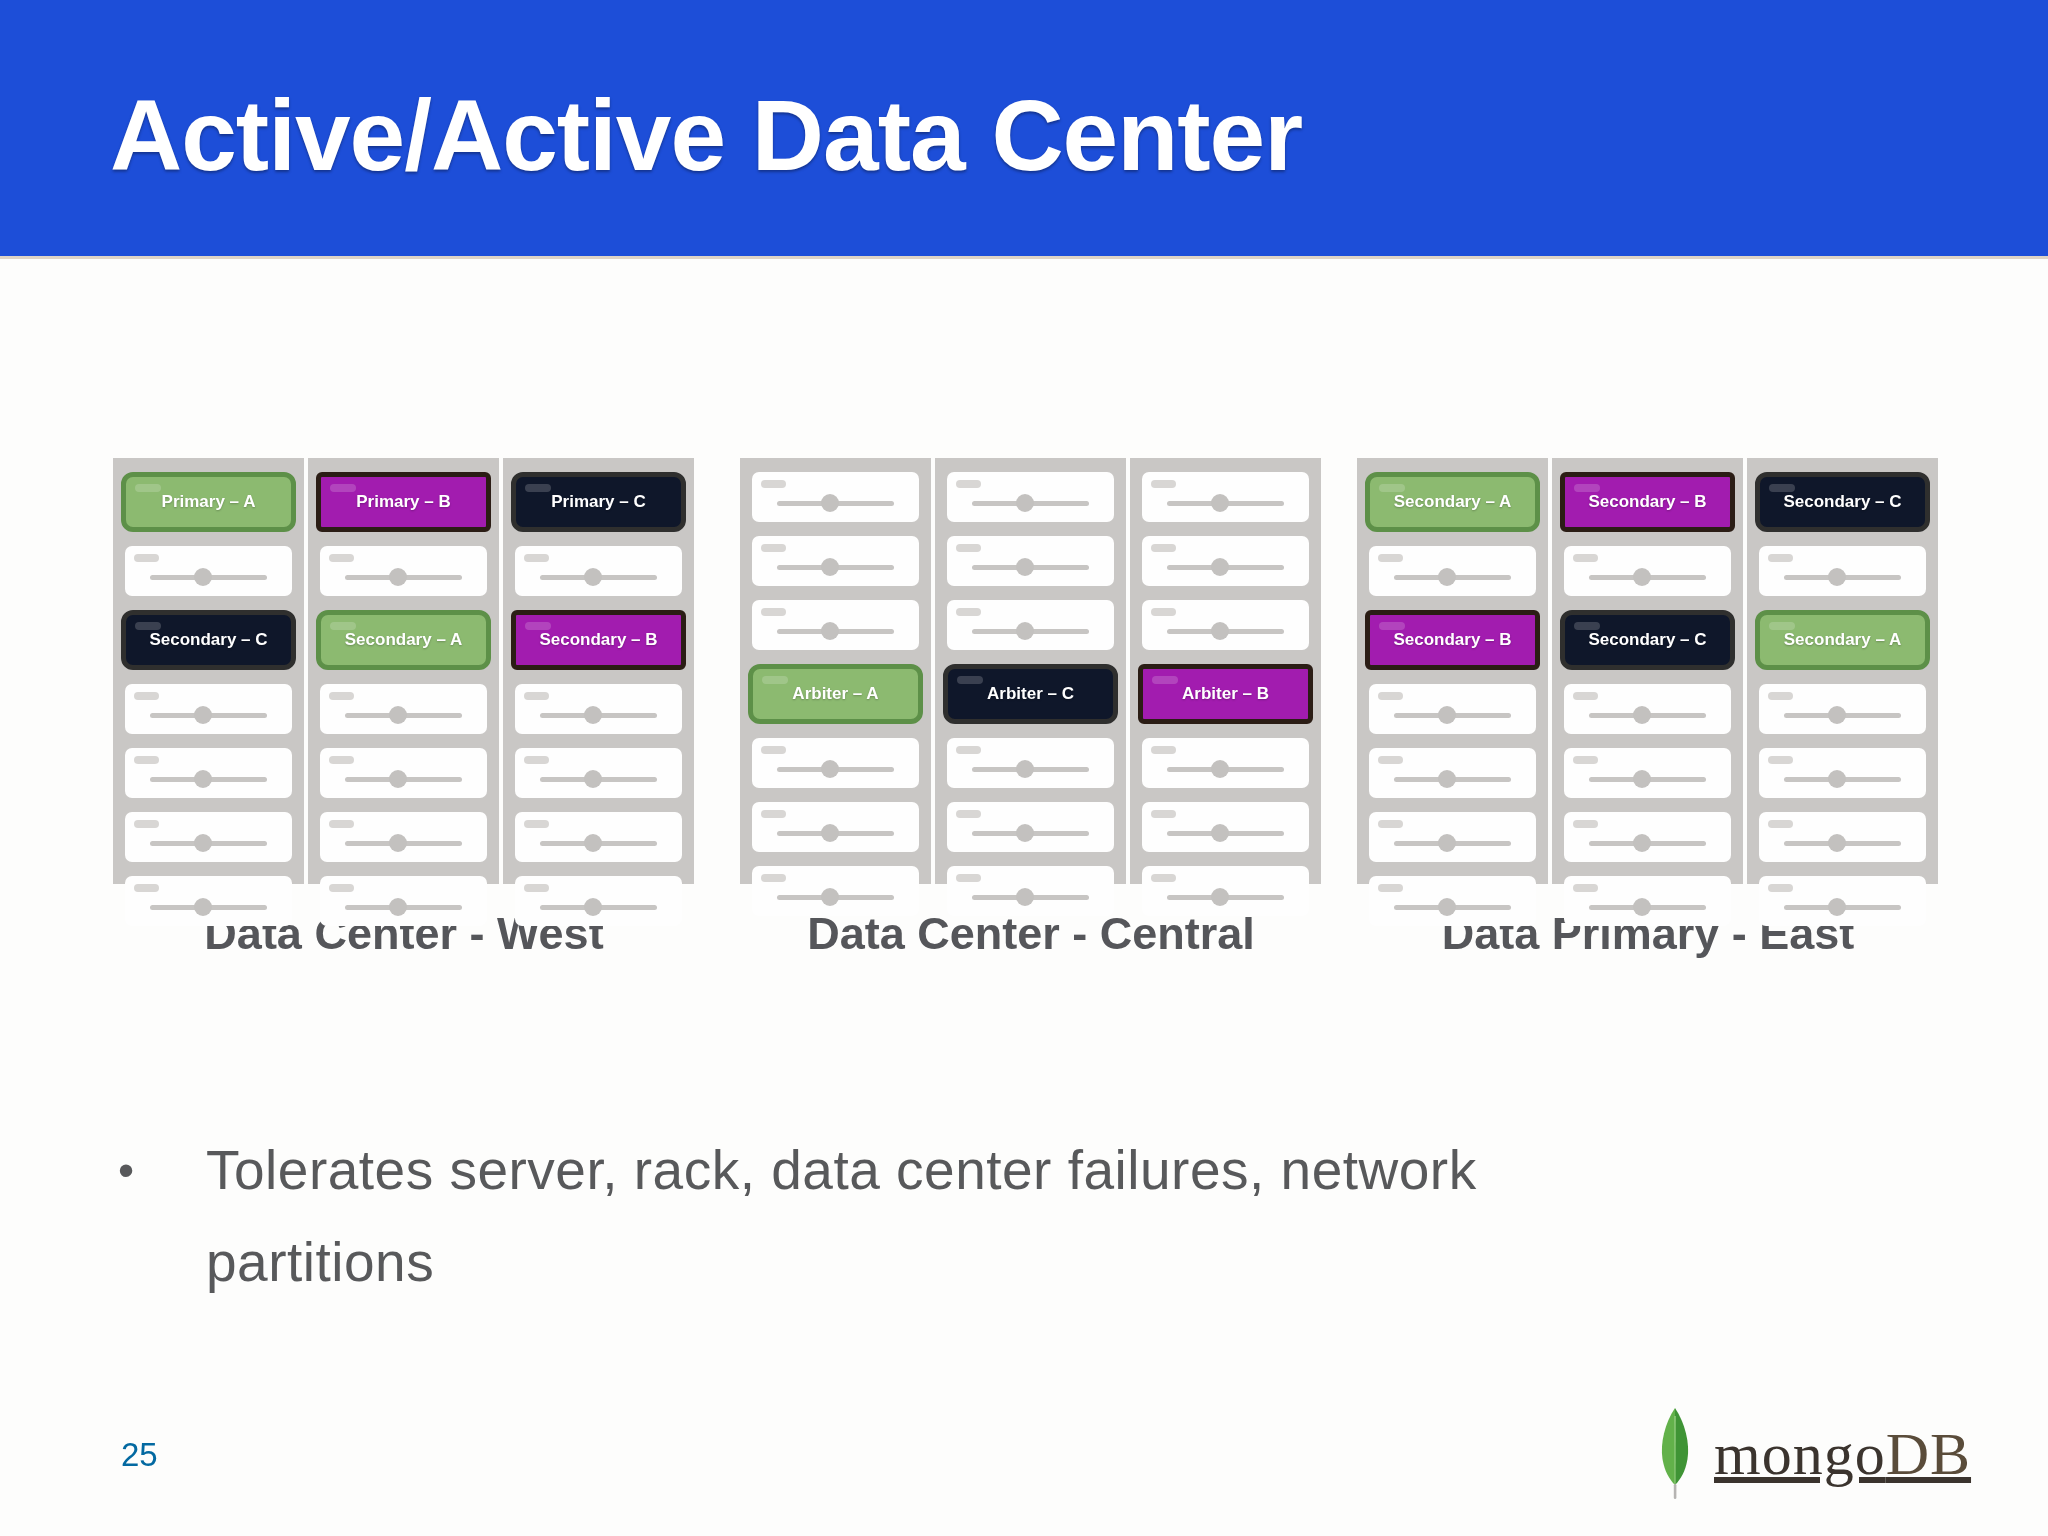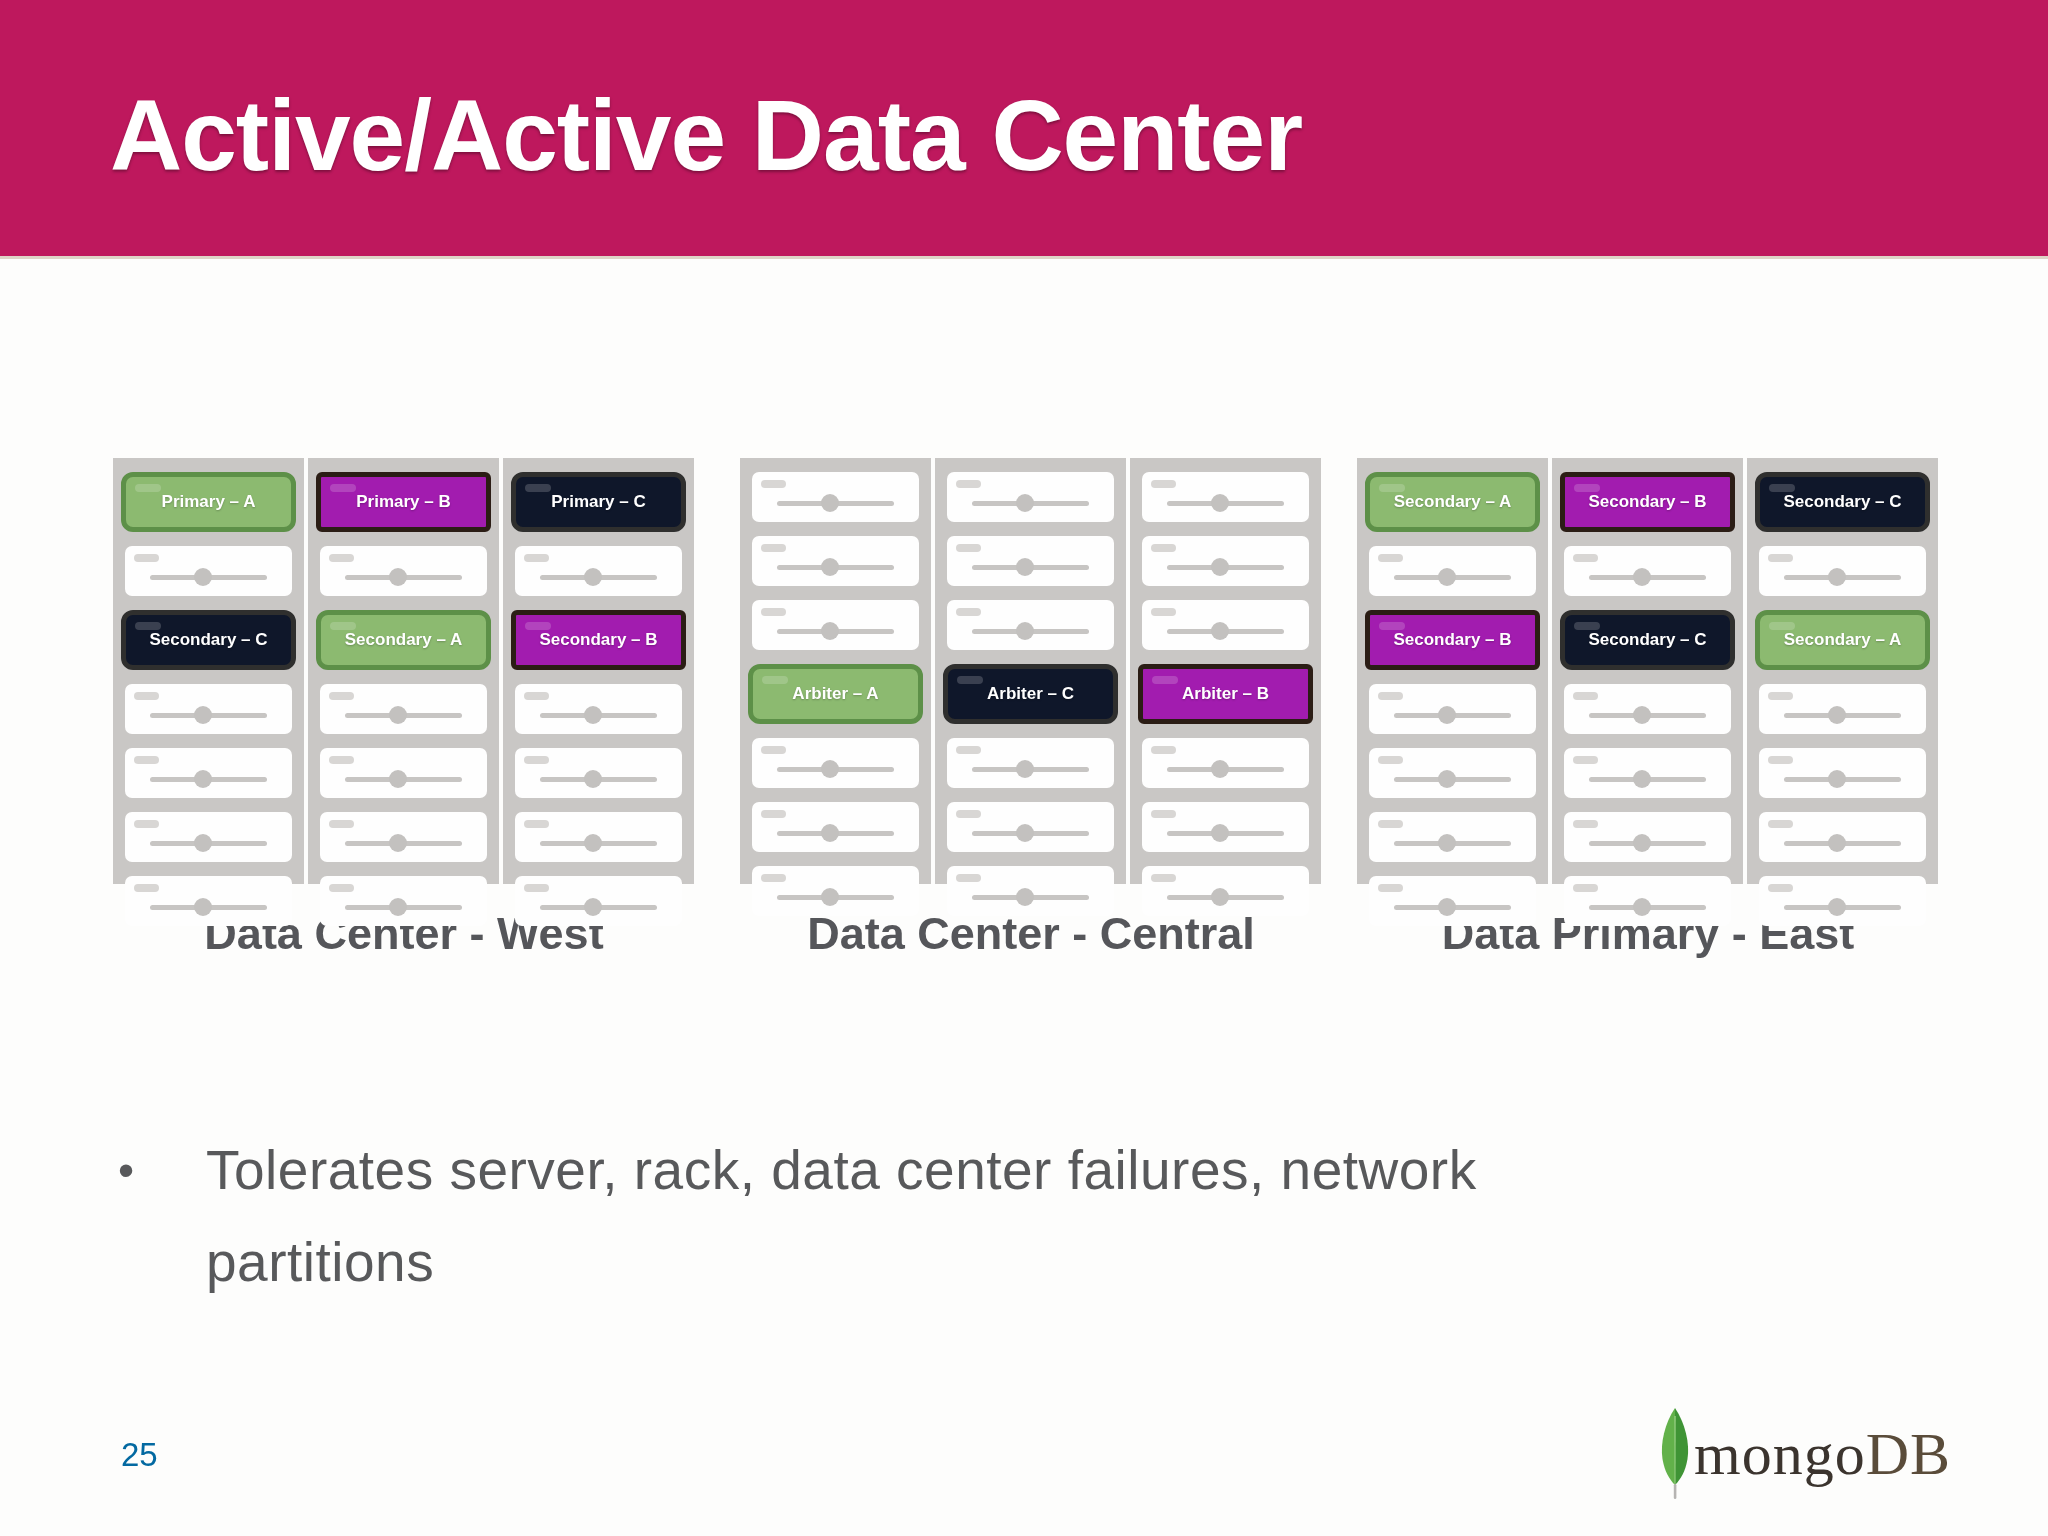--- a/index.html
+++ b/index.html
@@ -3,21 +3,21 @@
 <meta charset="utf-8">
 <style>
   html,body{margin:0;padding:0;background:#ffffff;}
   #slide{
     position:relative;width:2048px;height:1536px;overflow:hidden;
     background:#fdfdfc;font-family:"Liberation Sans", sans-serif;
   }
   
   .title-bar{
     position:absolute;left:0;top:0;width:2048px;height:256px;
-    background:#be185d;border-bottom:3px solid #ded4c6;text-align:right;
+    background:#1d4ed8;border-bottom:3px solid #ded4c6;text-align:right;
   }
   .slide-title{
     position:absolute;left:110px;top:78px;margin:0;
     font-size:100px;font-weight:bold;color:#ffffff;letter-spacing:-1px;
     text-shadow:0 2px 3px rgba(0,0,0,.35);
   }
   
   .dc-row{position:absolute;left:0;top:458px;width:2048px;height:520px;}
   .dc-group{position:absolute;top:0;width:582px;}
   .dc-group.west{left:113px;}
@@ -79,21 +79,21 @@
     position:absolute;left:121px;top:1436px;
     font-size:33px;color:#0369a1;
   }
   .logo{
     position:absolute;left:1656px;top:1406px;height:96px;
     display:flex;align-items:flex-start;
   }
   .logo svg{display:block;}
   .logo-text{
     font-family:"Liberation Serif", serif;font-size:60px;line-height:96px;
-    margin-left:0;color:#3b342e;letter-spacing:1px;
+    margin-left:20px;color:#3b342e;letter-spacing:1px;text-decoration:underline;
   }
   .logo-text .db{color:#5a4c3a;}
 </style>
 </head>
 <body>
 
 <div id="slide">
 
   <header class="title-bar">
     <h1 class="slide-title">Active/Active Data Center</h1>

